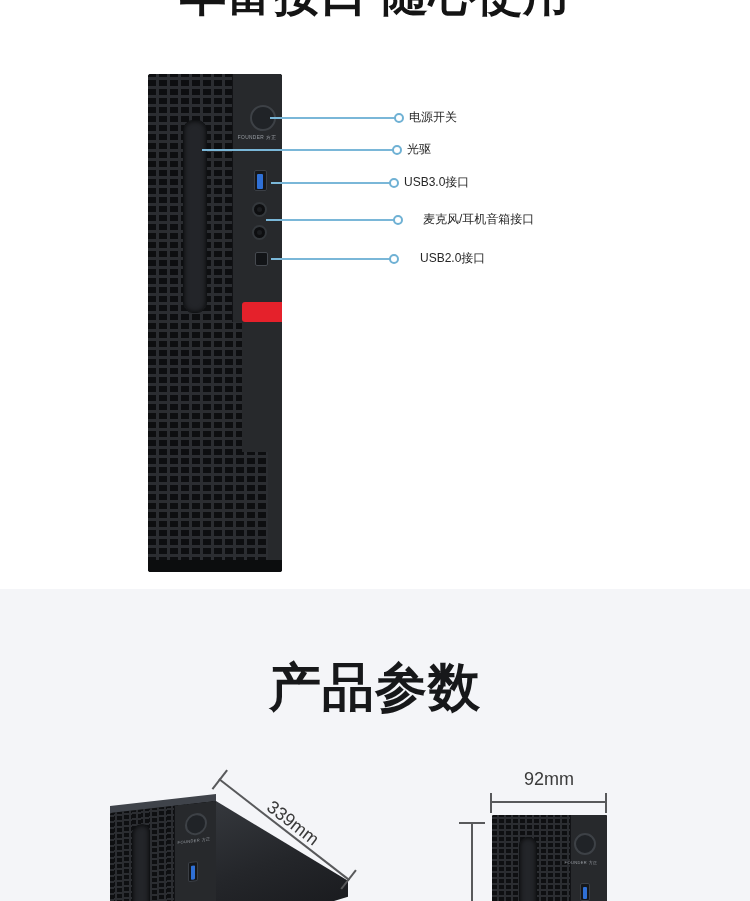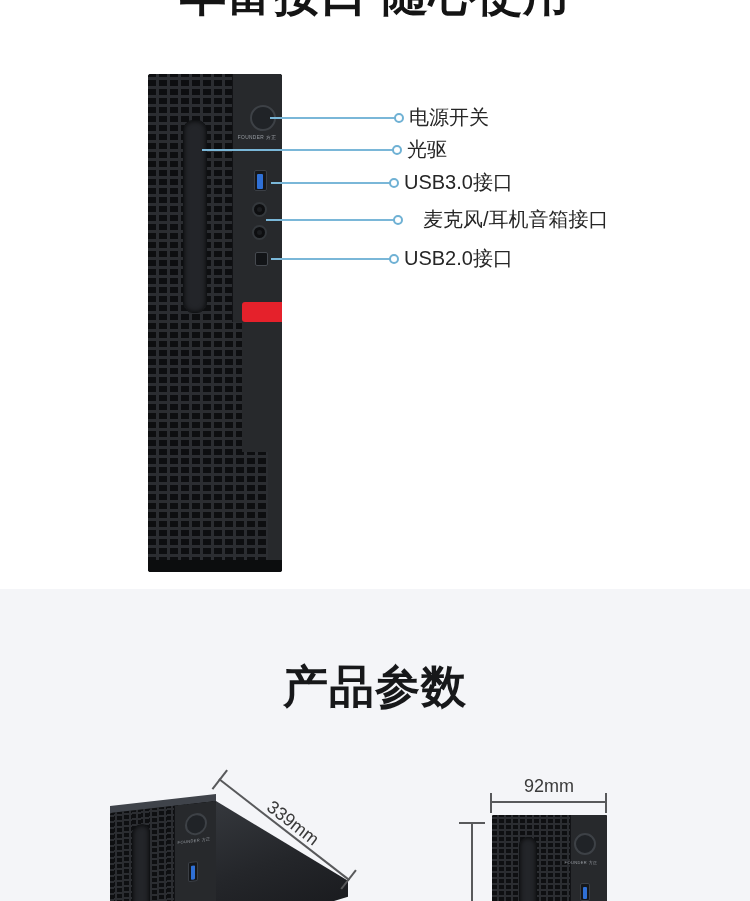--- a/index.html
+++ b/index.html
@@ -10,21 +10,21 @@
     -webkit-font-smoothing:antialiased;
   }
   
   .hero-title{
     position:absolute;left:0;top:-30px;width:100%;
     font-size:46px;font-weight:700;color:#141414;text-align:center;
     line-height:48px;white-space:nowrap;letter-spacing:1px;margin:0;
   }
   .specs-title{
     position:absolute;left:0;top:74px;width:100%;
-    font-size:45px;font-weight:700;color:#17181a;text-align:center;
+    font-size:52px;font-weight:700;color:#17181a;text-align:center;
     line-height:48px;margin:0;letter-spacing:1px;
   }
   
   .tower{
     position:absolute;left:148px;top:74px;width:134px;height:498px;
     background:#232528;border-radius:3px;overflow:hidden;
   }
   .vents{
     background-color:#26282b;
     background-image:
@@ -68,21 +68,21 @@
   .red-stripe{position:absolute;background:#e5212b;border-radius:3px 0 0 3px;}
   .tower-base{position:absolute;left:0;background:#0c0d0e;width:100%;}
   
   .co{position:absolute;left:0;width:100%;height:0;}
   .co-line{position:absolute;top:-1px;height:2px;background:#7ab7d8;}
   .co-ring{
     position:absolute;top:-5px;width:10px;height:10px;border-radius:50%;
     border:2px solid #6fb1d4;background:#ffffff;box-sizing:border-box;
   }
   .co-label{
-    position:absolute;top:-12px;font-size:20px;color:#262626;
+    position:absolute;top:-12px;font-size:12px;color:#262626;
     white-space:nowrap;line-height:24px;top:-13px;
   }
   
   .section2{
     position:absolute;left:0;top:589px;width:750px;height:312px;
     background:#f4f5f8;overflow:hidden;
   }
   
   .t3d-sliver{
     position:absolute;left:110px;top:217px;width:106px;height:9px;
@@ -156,21 +156,21 @@
     <span class="co-label" style="left:404px">USB3.0接口</span>
   </div>
   <div class="co" style="top:220px">
     <i class="co-line" style="left:266px;width:128px"></i>
     <i class="co-ring" style="left:393px"></i>
     <span class="co-label" style="left:423px">麦克风/耳机音箱接口</span>
   </div>
   <div class="co" style="top:259px">
     <i class="co-line" style="left:271px;width:119px"></i>
     <i class="co-ring" style="left:389px"></i>
-    <span class="co-label" style="left:404px">USB2.0接口</span>
+    <span class="co-label" style="left:420px">USB2.0接口</span>
   </div>
 
   <div class="section2">
     <h2 class="specs-title">产品参数</h2>
 
     <div>
       <div class="t3d-side"></div>
       <div class="t3d-sliver"></div>
       <div class="t3d-front">
         <div class="vfill vents-sm"></div>
@@ -183,21 +183,21 @@
         </div>
       </div>
       <div class="dim-diag">
         <i class="dim-tick" style="left:0;top:-11px;width:2px;height:24px;"></i>
         <i class="dim-tick" style="left:163px;top:-11px;width:2px;height:24px;"></i>
       </div>
       <div class="dim-text" style="left:258px;top:224px;width:70px;transform:rotate(37.8deg);">339mm</div>
     </div>
 
     <div>
-      <div class="dim-text" style="left:509px;top:187px;width:80px;">92mm</div>
+      <div class="dim-text" style="left:509px;top:180px;width:80px;">92mm</div>
       <div class="dim" style="left:490px;top:212px;width:117px;height:2px;">
         <i class="dim-tick" style="position:absolute;left:0;top:-8px;width:2px;height:20px;"></i>
         <i class="dim-tick" style="position:absolute;left:115px;top:-8px;width:2px;height:20px;"></i>
       </div>
       <div class="dim" style="left:471px;top:233px;width:2px;height:79px;">
         <i class="dim-tick" style="position:absolute;left:-12px;top:0;width:26px;height:2px;"></i>
       </div>
       <div class="mini">
         <div class="vfill vents-sm"></div>
         <div class="panel" style="left:78px;top:0;width:37px;height:86px;"></div>

